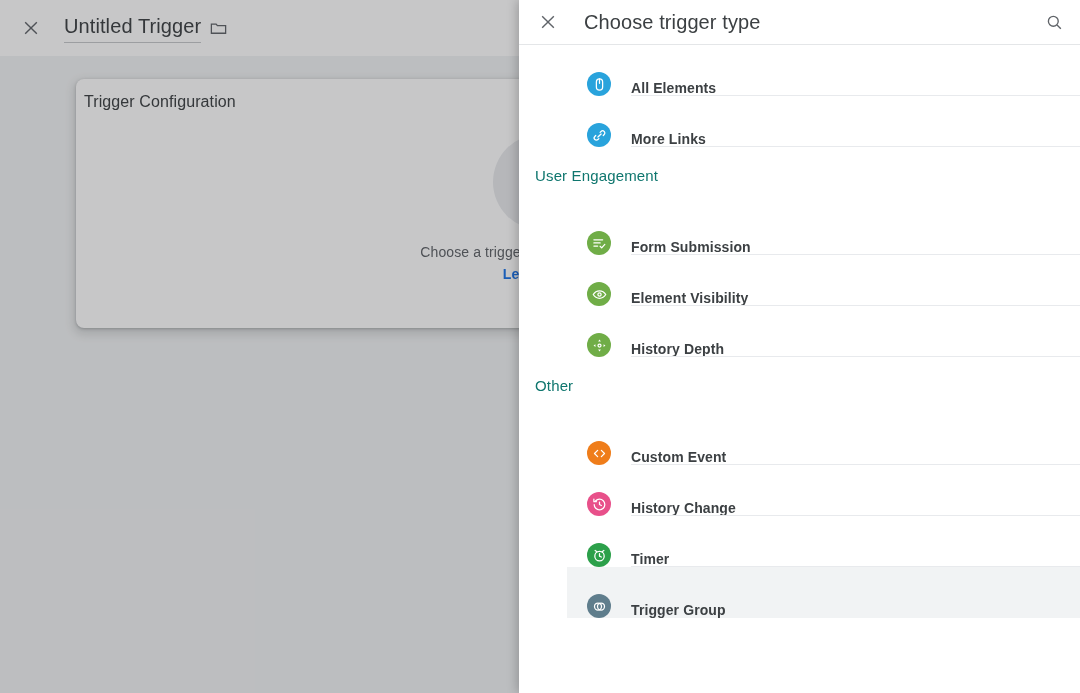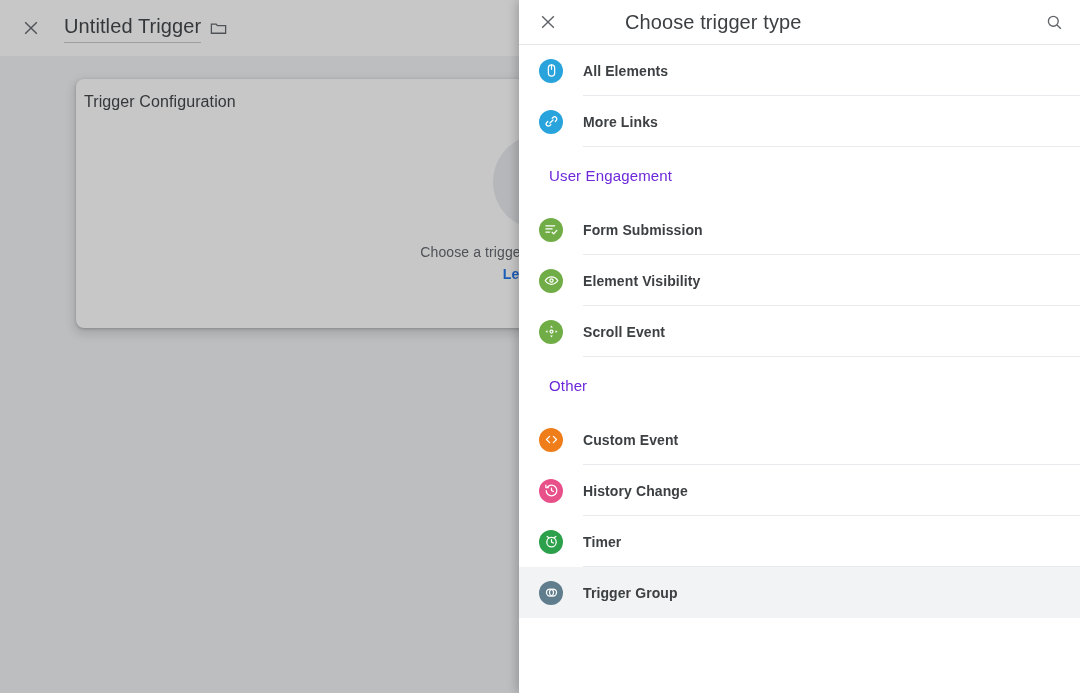--- a/index.html
+++ b/index.html
@@ -146,21 +146,20 @@
   }
 
   .panel-header {
     position: relative;
     height: 45px;
     display: flex;
     align-items: center;
     padding: 0 0 0 12px;
     border-bottom: 1px solid #e4e6e8;
     background: #ffffff;
-    gap: 41px;
   }
 
   .panel-close {
     width: 34px; height: 34px;
     display: flex; align-items: center; justify-content: center;
     color: #5f6368;
     flex: none;
   }
   .panel-close svg { display: block; }
 
@@ -186,33 +185,34 @@
     left: 0; top: 45px;
     width: 561px;
     height: 648px;
     overflow: hidden;
   }
 
   .section-header {
     height: 57px;
     display: flex;
     align-items: center;
-    padding-left: 30px;
+    padding-left: 16px;
     font-size: 15px;
-    color: #6d28d9;
+    color: #0f766e;
     letter-spacing: .15px;
   }
 
   .row {
     position: relative;
     height: 51px;
     display: flex;
-    align-items: center;
+    align-items: flex-end;
     padding-left: 20px;
     background: #ffffff;
+    margin-left: 48px;
   }
 
   .row.selected {
     background: #f1f3f4;
   }
 
   .row .divider {
     position: absolute;
     left: 64px; right: 0; bottom: 0;
     height: 1px;
@@ -344,21 +344,21 @@
           <span class="row-label">Element Visibility</span>
           <span class="divider"></span>
         </div>
         <div class="row">
           <span class="row-icon" style="background: rgb(112, 173, 71);">
             <svg width="15" height="15" viewBox="0 0 24 24" fill="none" stroke="#ffffff" stroke-width="2" stroke-linecap="round" stroke-linejoin="round">
               <circle cx="12" cy="12" r="2.4"></circle>
               <path d="M12 2.5l2.2 3h-4.4zM12 21.5l2.2-3h-4.4zM2.5 12l3-2.2v4.4zM21.5 12l-3-2.2v4.4z" fill="#ffffff" stroke="none"></path>
             </svg>
           </span>
-          <span class="row-label">Scroll Event</span>
+          <span class="row-label">History Depth</span>
           <span class="divider"></span>
         </div>
         <div class="section-header">Other</div>
         <div class="row">
           <span class="row-icon" style="background: rgb(239, 125, 26);">
             <svg width="15" height="15" viewBox="0 0 24 24" fill="none" stroke="#ffffff" stroke-width="2" stroke-linecap="round" stroke-linejoin="round">
               <polyline points="9,7 4,12 9,17"></polyline>
               <polyline points="15,7 20,12 15,17"></polyline>
             </svg>
           </span>

